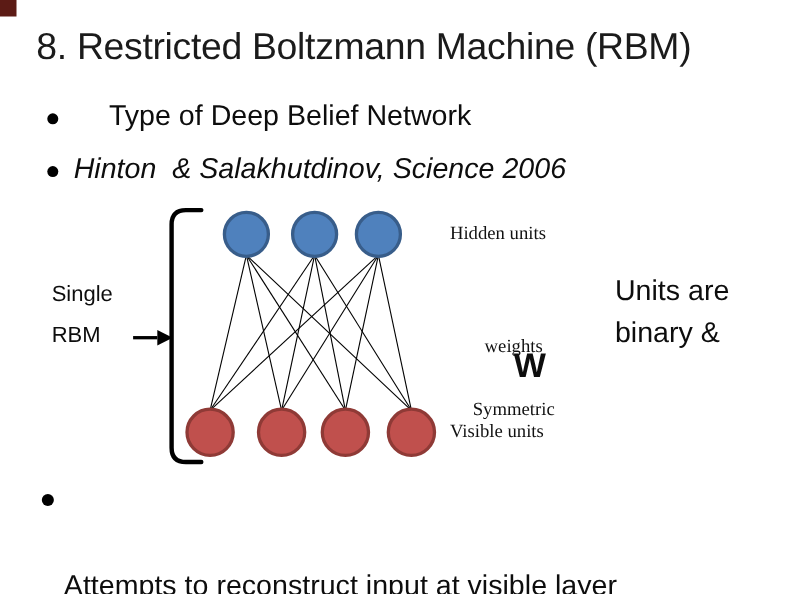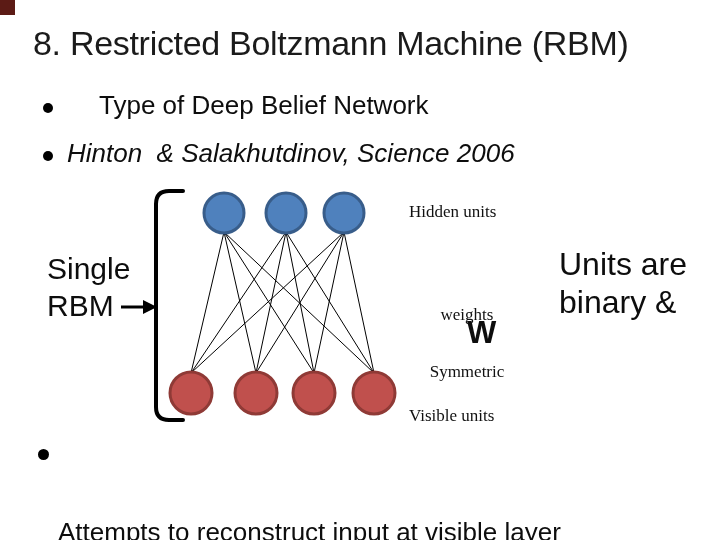--- a/index.html
+++ b/index.html
@@ -13,25 +13,25 @@
     font-size:34px; letter-spacing:-0.3px; color:#1b1b1b; white-space:pre;
   }
   .bullet-dot { position:absolute; border-radius:50%; background:#000; }
   .dot-1 { left:43px; top:103px; width:10px; height:10px; }
   .dot-2 { left:43px; top:151px; width:10px; height:10px; }
   .dot-3 { left:38px; top:449px; width:11px; height:11px; }
   .bullet-text { position:absolute; font-size:26px; color:#0d0d0d; white-space:pre; line-height:30px; }
   .bt-1 { left:67px; top:90px;margin-left:32px; }
   .bt-2 { left:67px; top:138px;font-style:italic; }
   .bottom-bullet-text { position:absolute; left:58px; top:437px; font-size:26px; line-height:38px; color:#0d0d0d; white-space:pre; }
-  .single-rbm { position:absolute; left:47px; top:250px; font-size:30px; line-height:37px; color:#0d0d0d; }
-  .units-are { position:absolute; left:559px; top:245px; font-size:32px; line-height:38px; color:#0d0d0d; }
+  .single-rbm { position:absolute; left:47px; top:250px; font-size:20px; line-height:37px; color:#0d0d0d; }
+  .units-are { position:absolute; left:559px; top:245px; font-size:26px; line-height:38px; color:#0d0d0d; }
   .mono-label { position:absolute; font-family:Liberation Serif, serif; font-size:17px; color:#111; white-space:pre; }
   .hidden-label { left:409px; top:202px; }
-  .visible-label { left:409px; top:382px;margin-top:24px; }
+  .visible-label { left:409px; top:382px; }
   .symmetric-label { left:403px; top:267px; width:128px; text-align:center; line-height:19px; }
   .w-symbol { position:absolute; left:467px; top:315px; font-size:31px; font-weight:bold; color:#0d0d0d; }
   .net-svg { position:absolute; left:0; top:0; }
 </style>
 </head>
 <body>
 
 <div class="slide">
 
   <div class="corner-mark" style="background: rgb(92, 27, 21);"></div>

